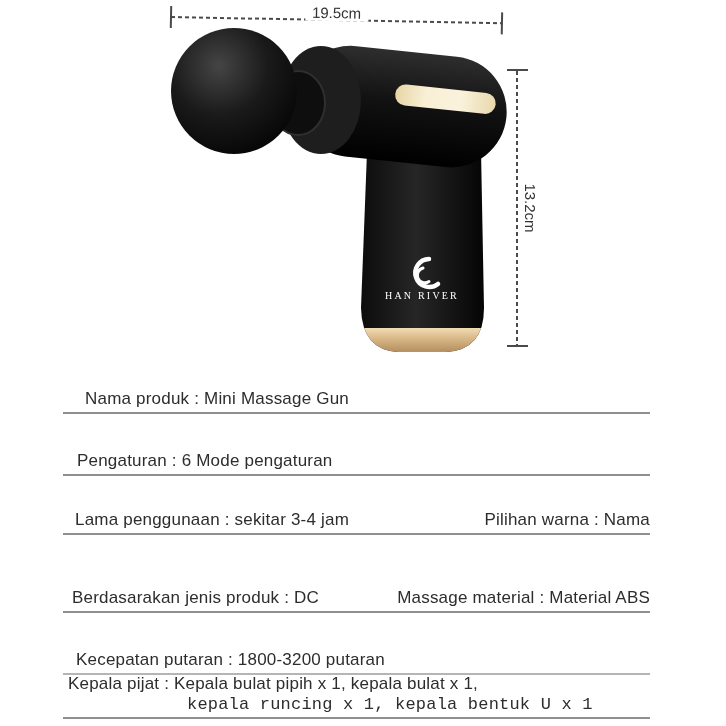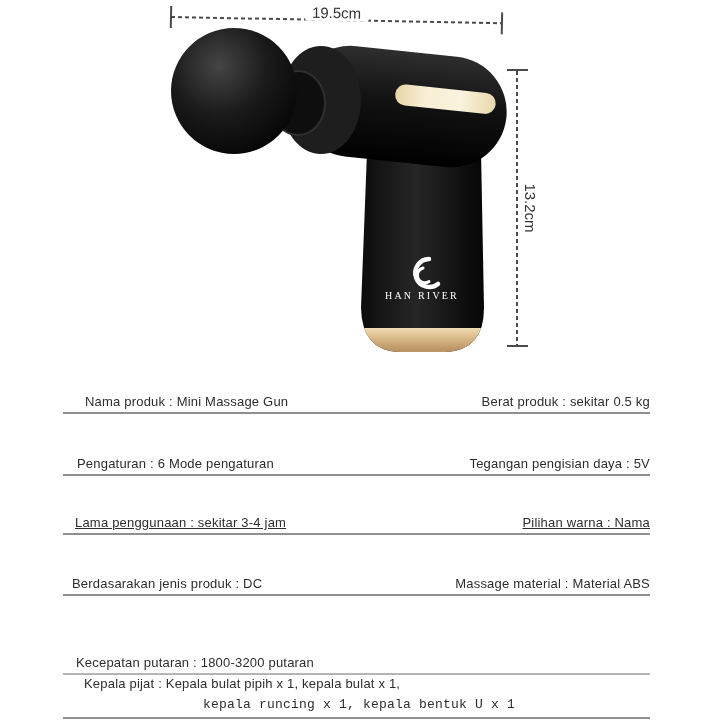--- a/index.html
+++ b/index.html
@@ -27,29 +27,29 @@
   .dim-right .tick-t{position:absolute;left:0;width:21px;top:0;height:0;border-top:2px solid #4a4a4a;}
   .dim-right .tick-b{position:absolute;left:0;width:21px;bottom:0;height:0;border-top:2px solid #4a4a4a;}
   .dim-right .dlabel{position:absolute;left:15px;top:50%;transform:translateY(-50%);
     background:#fff;writing-mode:vertical-rl;padding:6px 0;white-space:nowrap;}
 
   
   .spec-row{
     position:absolute;left:63px;width:587px;height:24px;box-sizing:border-box;
     border-bottom:2px solid #8f8f8f;display:flex;justify-content:space-between;
     align-items:flex-end;padding-bottom:3px;
-    font-size:13px;color:#2d2d2d;letter-spacing:0.2px;white-space:nowrap;
+    font-size:17px;color:#2d2d2d;letter-spacing:0.2px;white-space:nowrap;
   }
   .r1{top:390px;padding-left:22px;}
   .r2{top:452px;padding-left:14px;text-align:right;}
-  .r3{top:511px;padding-left:12px;text-decoration:underline;}
-  .r4{top:572px;padding-left:9px;}
+  .r3{top:511px;padding-left:12px;}
+  .r4{top:589px;padding-left:9px;}
   .r5{top:631px;padding-left:13px;border-bottom-color:#b5b5b5;margin-top:20px;}
   .r6{top:673px;height:46px;display:block;padding-left:0;}
-  .r6 .ln{line-height:21px;padding-left:5px;margin-left:16px;}
+  .r6 .ln{line-height:21px;padding-left:5px;}
   .r6 .ln2{padding-left:124px;font-family:Liberation Mono, monospace;}
 </style>
 </head>
 <body>
 
 <div class="canvas">
 
   <svg class="figure-svg" viewBox="0 0 726 380">
     <defs>
       <radialGradient id="ballGrad" cx="38%" cy="30%" r="78%">
@@ -116,26 +116,24 @@
 
   <div class="dim dim-right">
     <div class="tick-t"></div>
     <div class="dline"></div>
     <div class="tick-b"></div>
     <span class="dlabel">13.2cm</span>
   </div>
 
   <div class="spec-row r1">
     <span>Nama produk : Mini Massage Gun</span>
-    <span>Berat produk : sekitar 0.5 kg</span>
   </div>
 
   <div class="spec-row r2">
     <span>Pengaturan : 6 Mode pengaturan</span>
-    <span>Tegangan pengisian daya : 5V</span>
   </div>
 
   <div class="spec-row r3">
     <span>Lama penggunaan : sekitar 3-4 jam</span>
     <span>Pilihan warna : Nama</span>
   </div>
 
   <div class="spec-row r4">
     <span>Berdasarakan jenis produk : DC</span>
     <span>Massage material : Material ABS</span>

